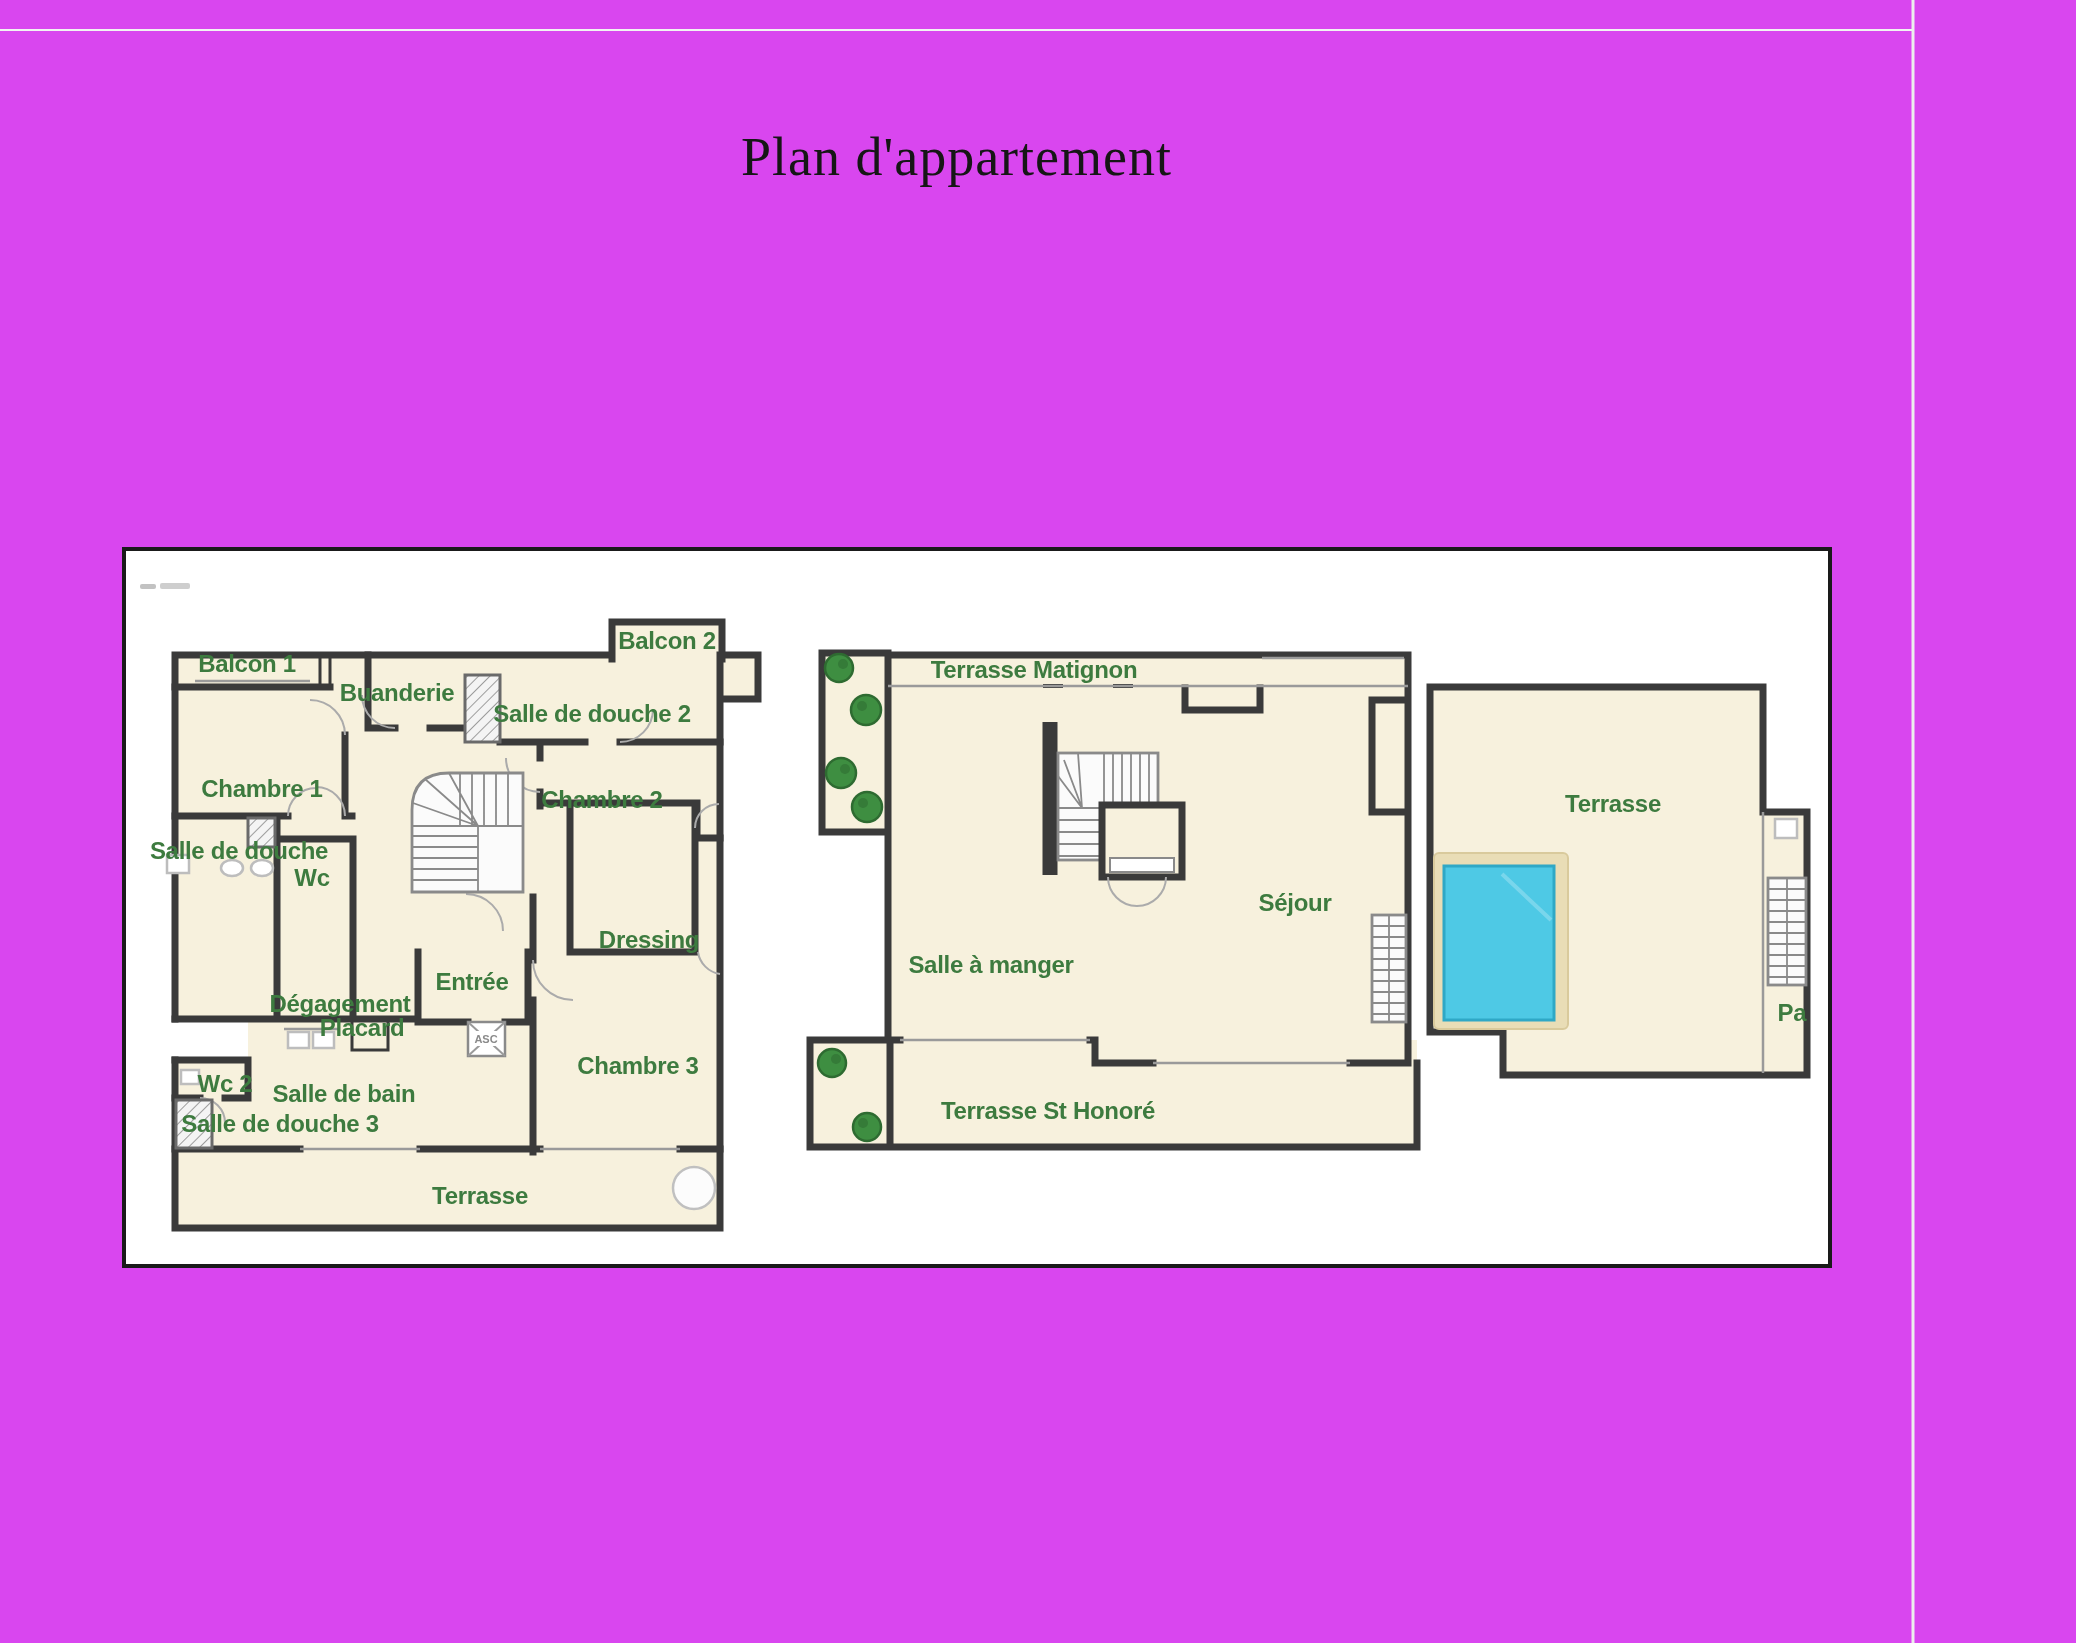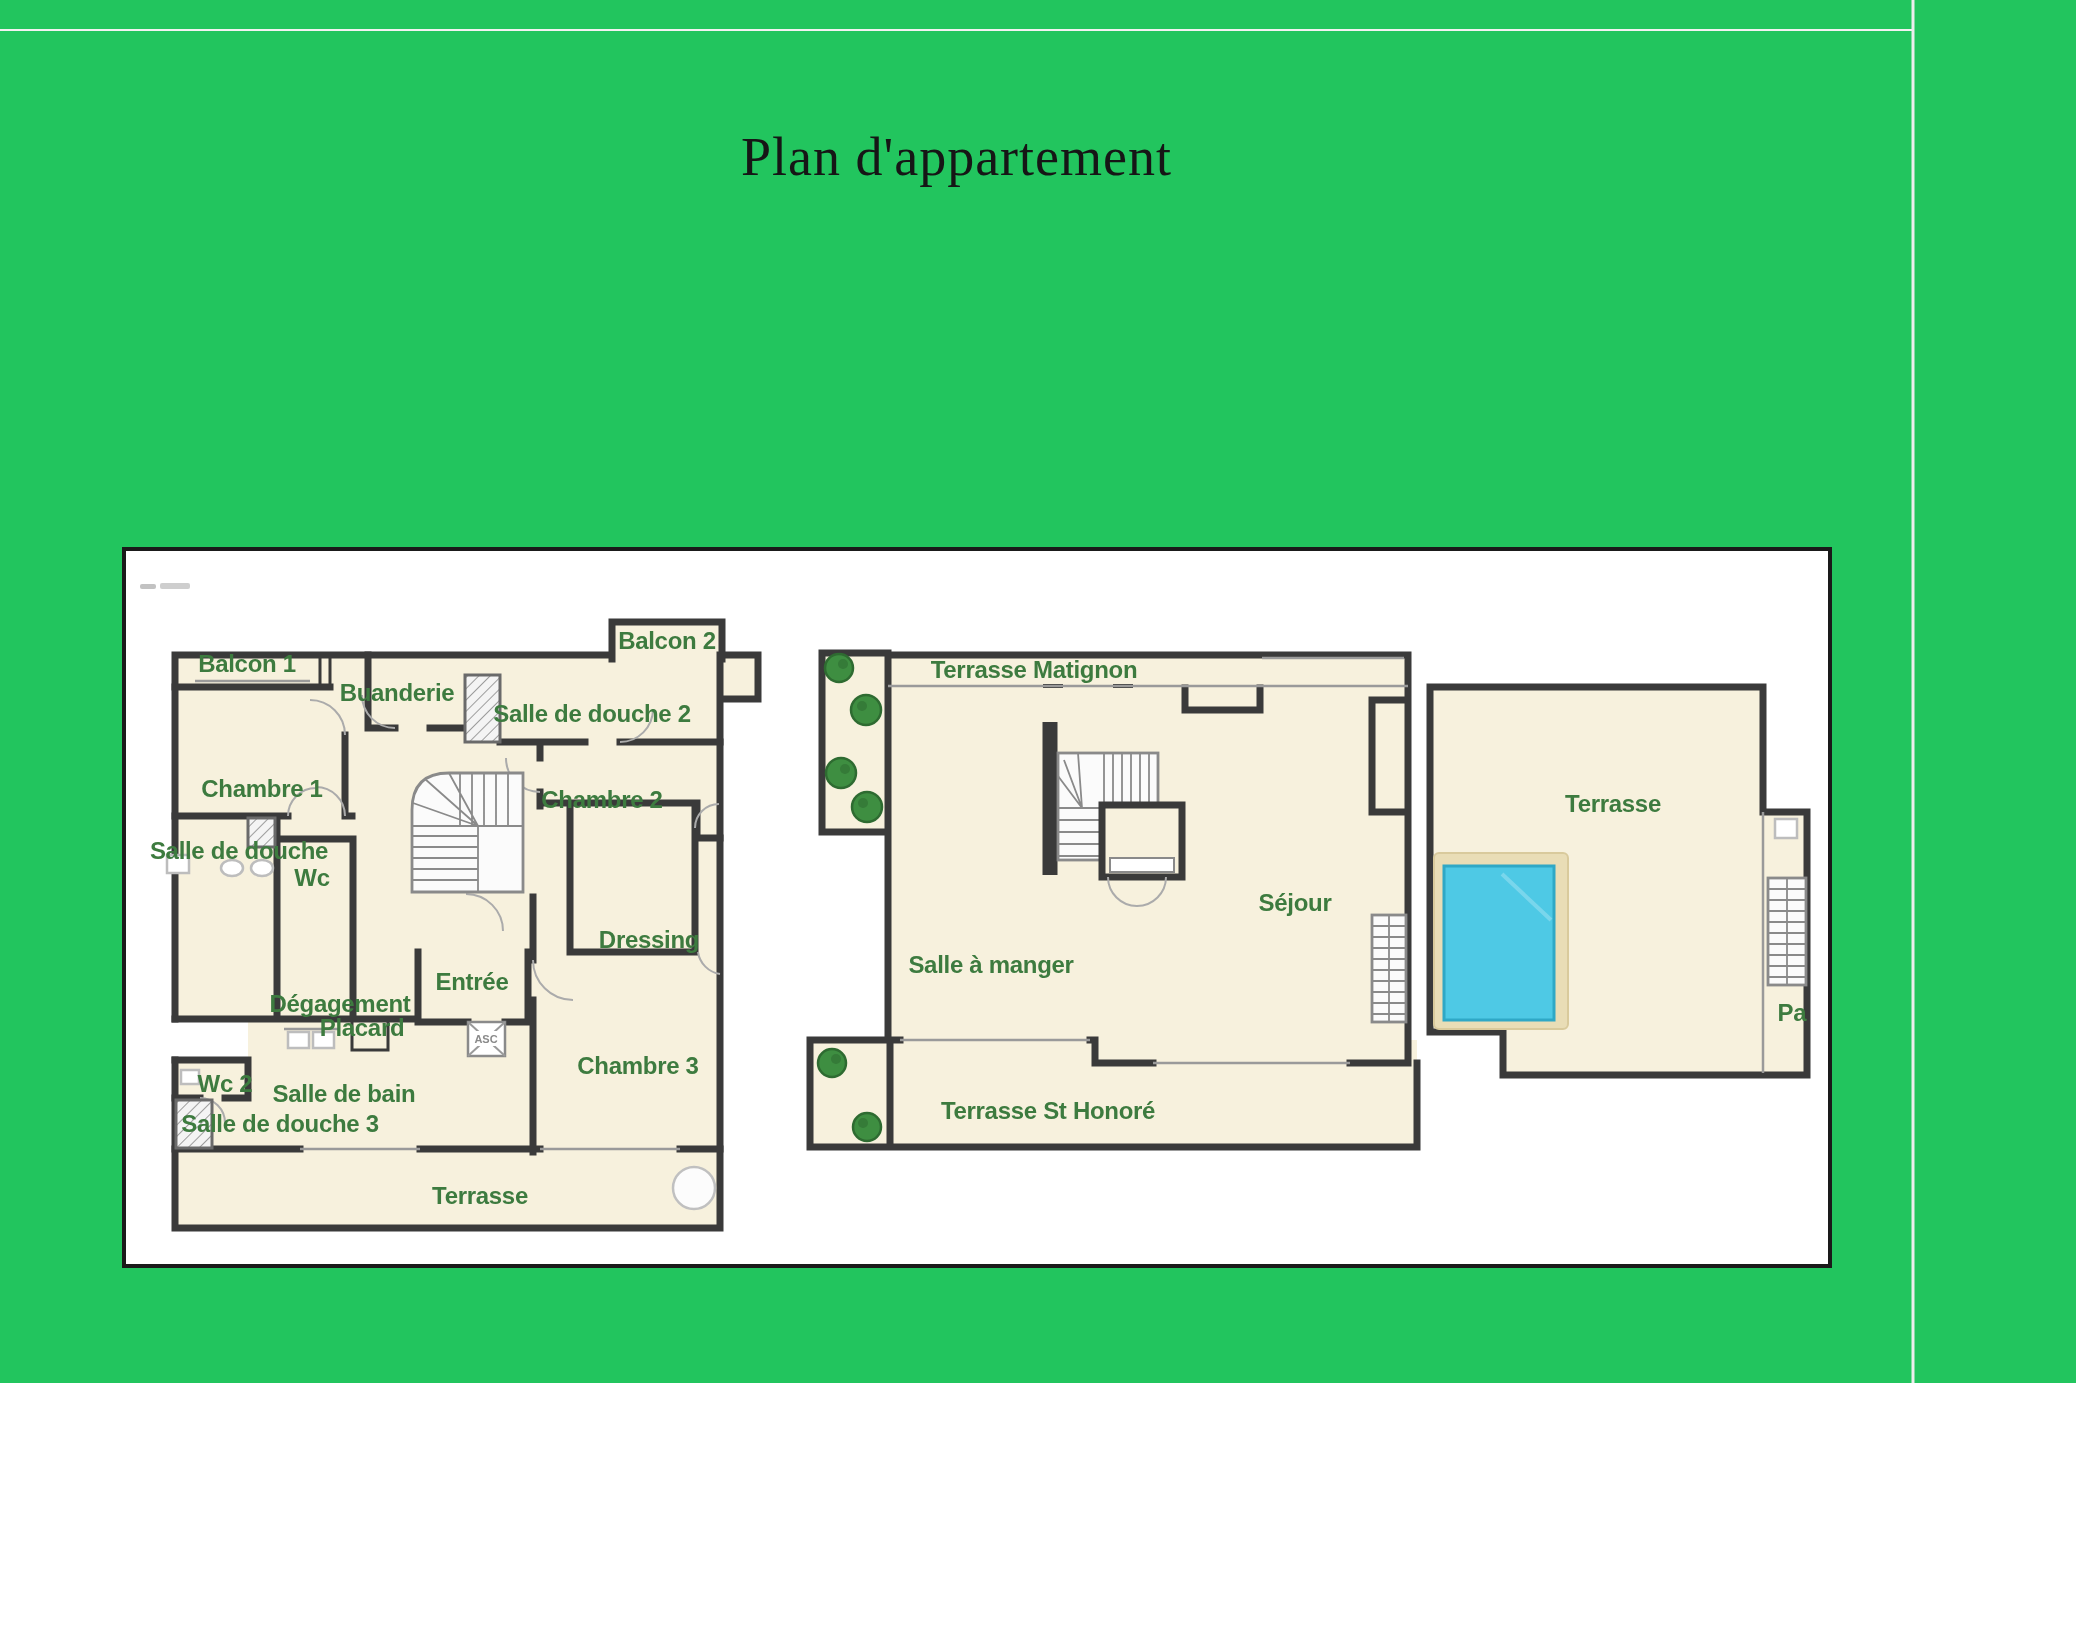--- a/index.html
+++ b/index.html
@@ -1,16 +1,16 @@
 <!DOCTYPE html>
 <html style="--floor: #f7f1dd; --wall: #3a3a3a; --plan-border: #1a1a1a; --label: #3d7b3f; --pool: #4ec9e5; --pool-deck: #e9ddb6; --pool-edge: #2fa8c6; --tree: #3e8e41; --tree-dark: #2e6b31; --thin-line: #9a9a9a; --stair-line: #8a8a8a; --fixture: #bdbdbd;"><head>
 <meta charset="utf-8">
 <style>
   html,body{margin:0;padding:0;background:#ffffff;}
-  .page{position:relative;width:2076px;height:1383px;background:#22c55e;overflow:hidden;
+  .page{position:relative;width:2076px;height:1643px;background:#d946ef;overflow:hidden;
         font-family:"Liberation Sans",sans-serif;}
   .title{position:absolute;top:126px;left:0;width:1913px;text-align:center;
          font-family:"Liberation Serif",serif;font-size:54px;font-weight:400;
          color:#161616;letter-spacing:1px;}
   svg{position:absolute;left:0;top:0;}
   
   .planbox{fill:#ffffff;stroke:var(--plan-border);stroke-width:4;}
   .floor{fill:var(--floor);stroke:none;}
   .notch{fill:#ffffff;stroke:none;}
   .wall{fill:none;stroke:var(--wall);stroke-width:7;stroke-linecap:square;}

